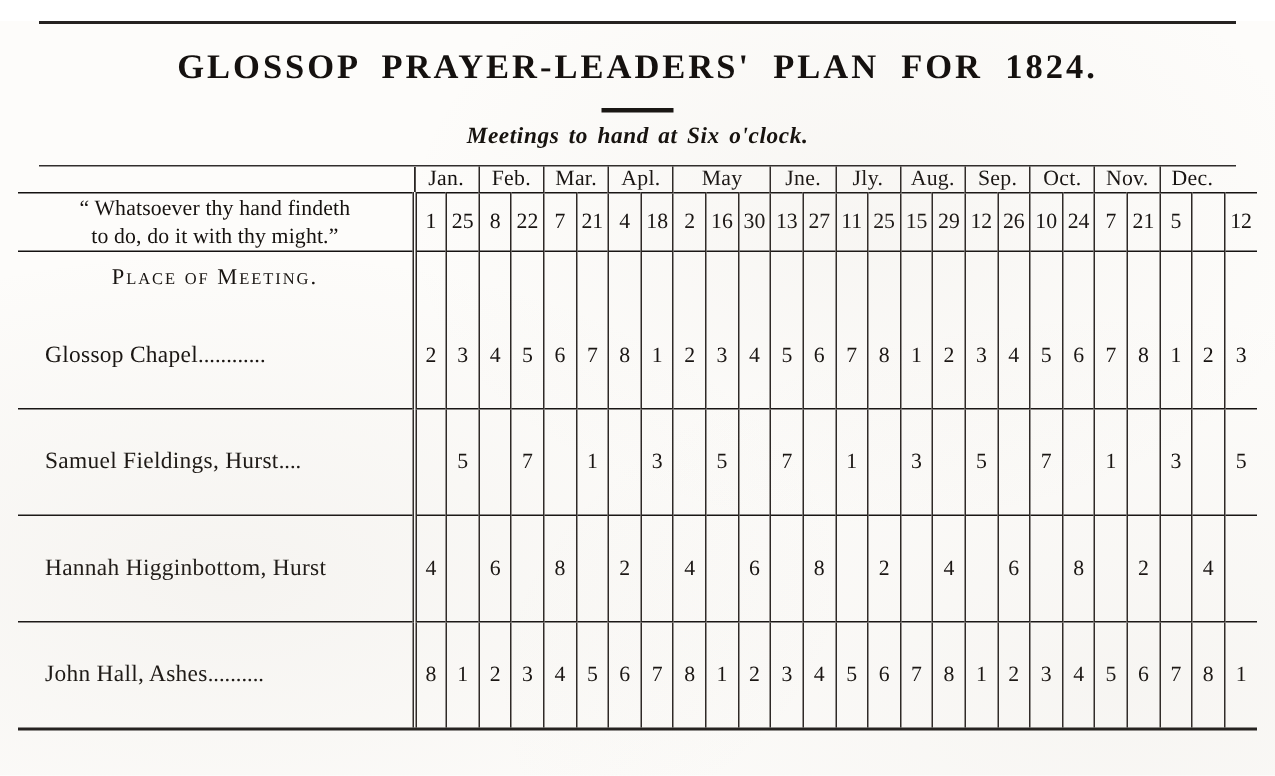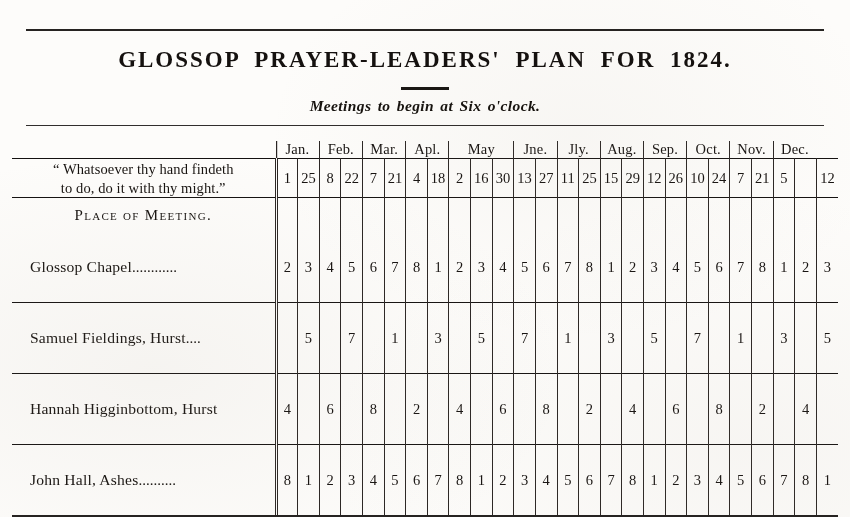--- a/index.html
+++ b/index.html
@@ -20,21 +20,21 @@
     width: 850px;
     height: 517px;
     background: #fdfcfa;
     box-sizing: border-box;
     padding: 0;
   }
 
   
   .masthead {
     position: relative;
-    padding: 15px 14px;
+    padding: 0 14px;
   }
   .rule-top {
     margin: 14px 12px 0 12px;
     border-top: 2.2px solid #13100e;
     opacity: 0.92;
   }
   .title {
     text-align: center;
     font-size: 23px;
     letter-spacing: 2.0px;
@@ -179,21 +179,21 @@
 </head>
 <body>
 
 <div class="page">
   <div class="grain"></div>
 
   <div class="masthead">
     <div class="rule-top"></div>
     <h1 class="title">GLOSSOP PRAYER-LEADERS' PLAN FOR 1824.</h1>
     <div class="orn-rule"></div>
-    <div class="subtitle">Meetings to begin at Six o'clock.</div>
+    <div class="subtitle">Meetings to hand at Six o'clock.</div>
     <div class="rule-under-sub"></div>
   </div>
 
   <table class="plan">
     <colgroup id="colgroup">
       <col class="c-label">
     <col style="width: 21.6154px;">
         <col style="width: 21.6154px;">
         <col style="width: 21.6154px;">
         <col style="width: 21.6154px;">

